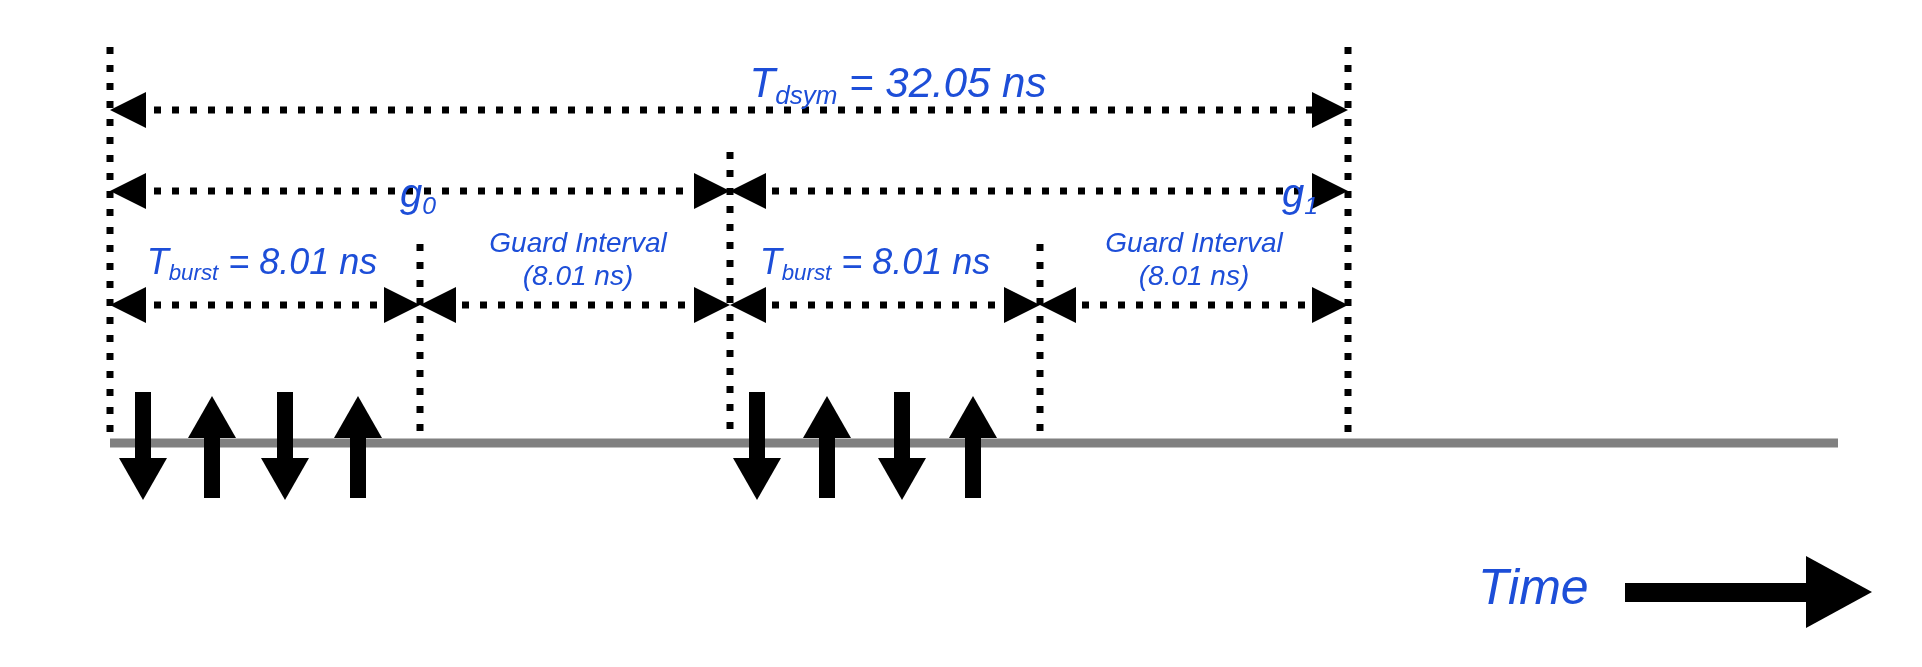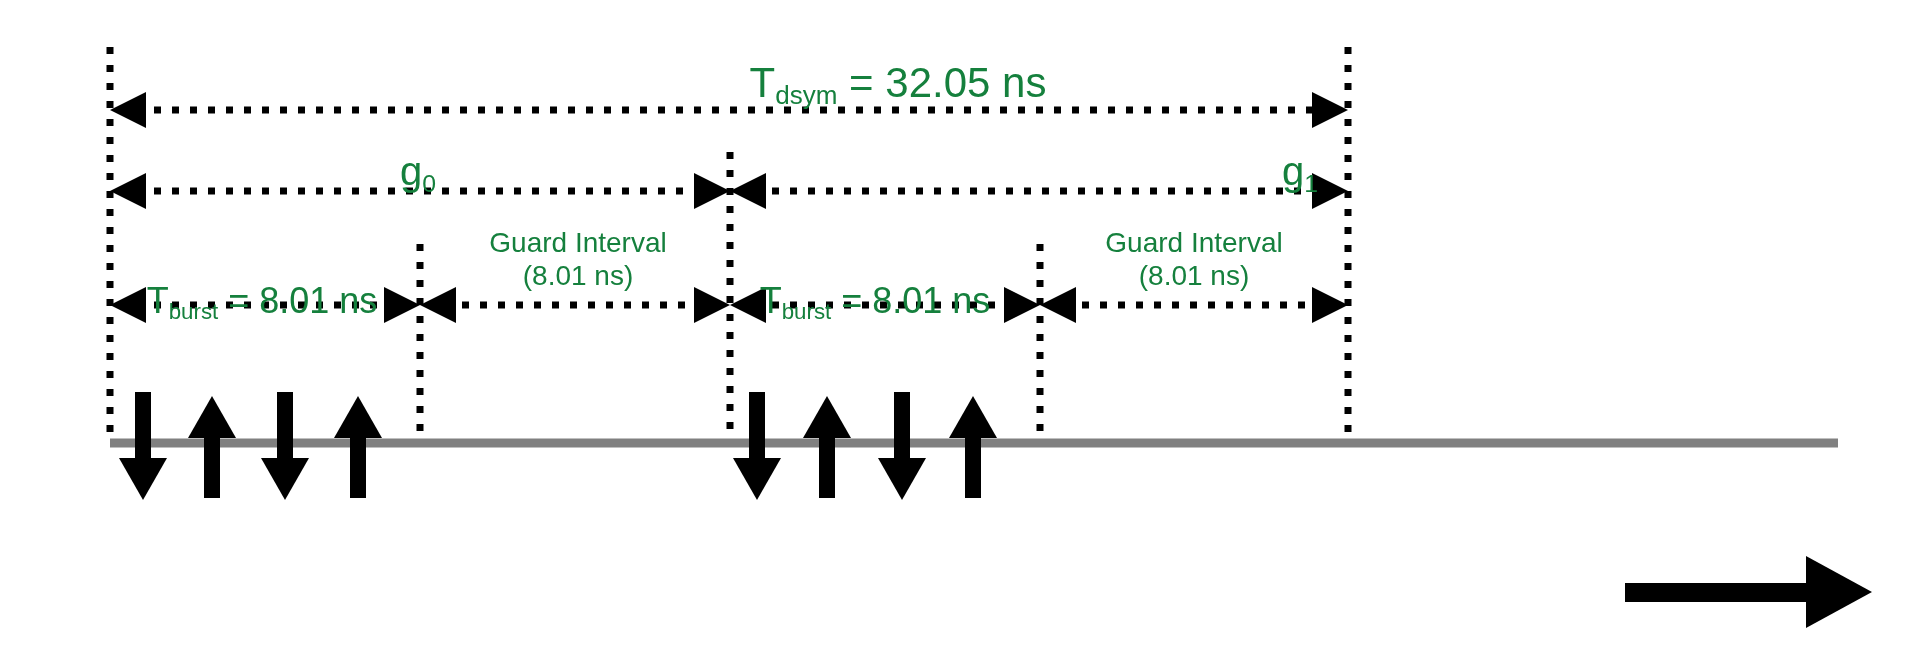--- a/index.html
+++ b/index.html
@@ -3,26 +3,26 @@
 <meta charset="utf-8">
 <style>
   html,body{margin:0;padding:0;}
   body{
     width:1922px;height:667px;background:#ffffff;
     font-family:"Liberation Sans", sans-serif;
     overflow:hidden;position:relative;
   }
   #stage{position:absolute;left:0;top:0;width:1922px;height:667px;}
   svg.layer{position:absolute;left:0;top:0;width:1922px;height:667px;}
-  .lbl{position:absolute;color:#15803d;white-space:nowrap;line-height:1.0;}
+  .lbl{position:absolute;color:#1d4ed8;white-space:nowrap;line-height:1.0;font-style:italic;}
   .lbl.center{transform:translateX(-50%);text-align:center;}
   .sub{font-size:0.62em;vertical-align:baseline;position:relative;top:0.28em;}
   .big{font-size:42px;}
-  .mid{font-size:36px;margin-top:39px;}
-  .gl{font-size:40px;}
+  .mid{font-size:36px;}
+  .gl{font-size:40px;margin-top:22px;}
   .time{font-size:50px;}
   .gi{font-size:28px;text-align:center;line-height:1.18;}
 </style>
 </head>
 <body>
 
 <div id="stage">
 
   <svg class="layer" viewBox="0 0 1922 667">
     <defs>
@@ -144,14 +144,15 @@
 
   <div class="lbl center mid" style="left:875px;top:244px;">
     <span>T</span><span class="sub">burst</span><span> = 8.01 ns</span>
   </div>
 
   <div class="lbl center gi" style="left:1194px;top:226px;">
     <div>Guard Interval</div>
     <div>(8.01 ns)</div>
   </div>
 
+  <div class="lbl time" style="left:1478px;top:562px;">Time</div>
 
 </div>
 
 </body></html>

